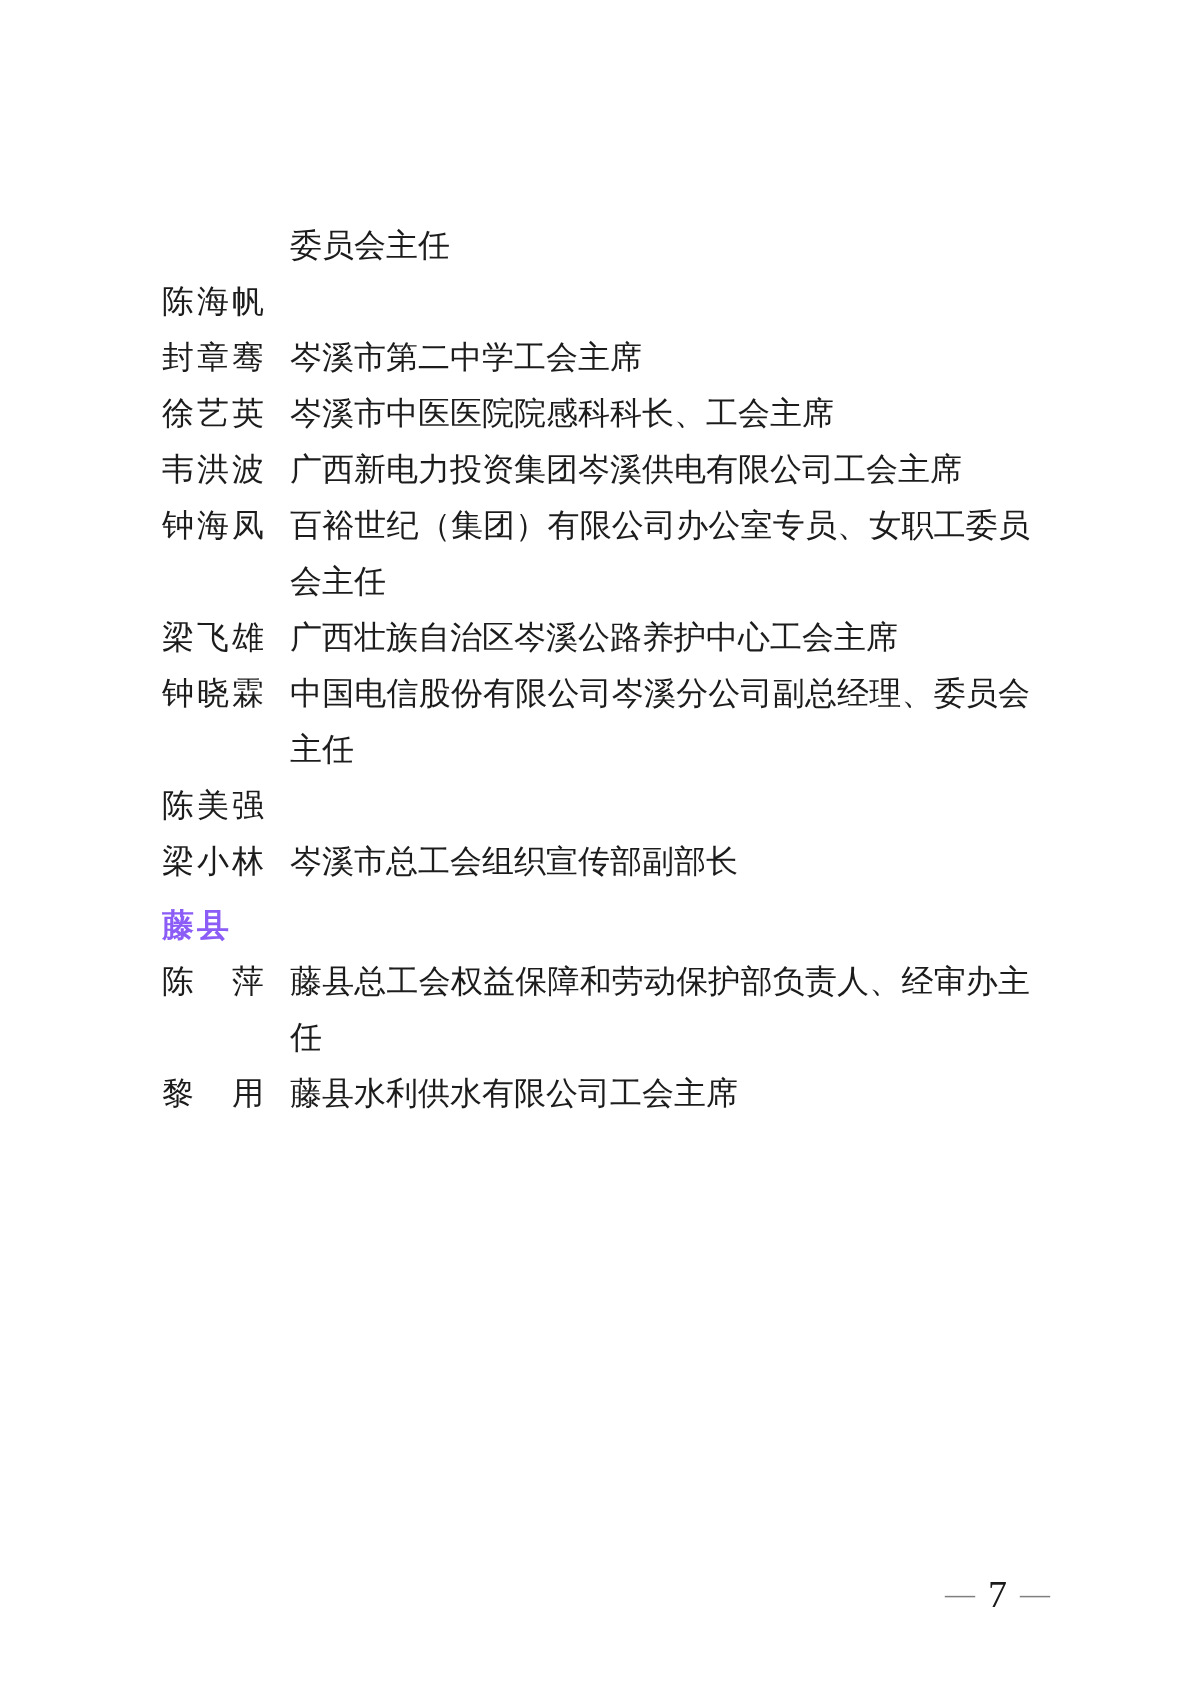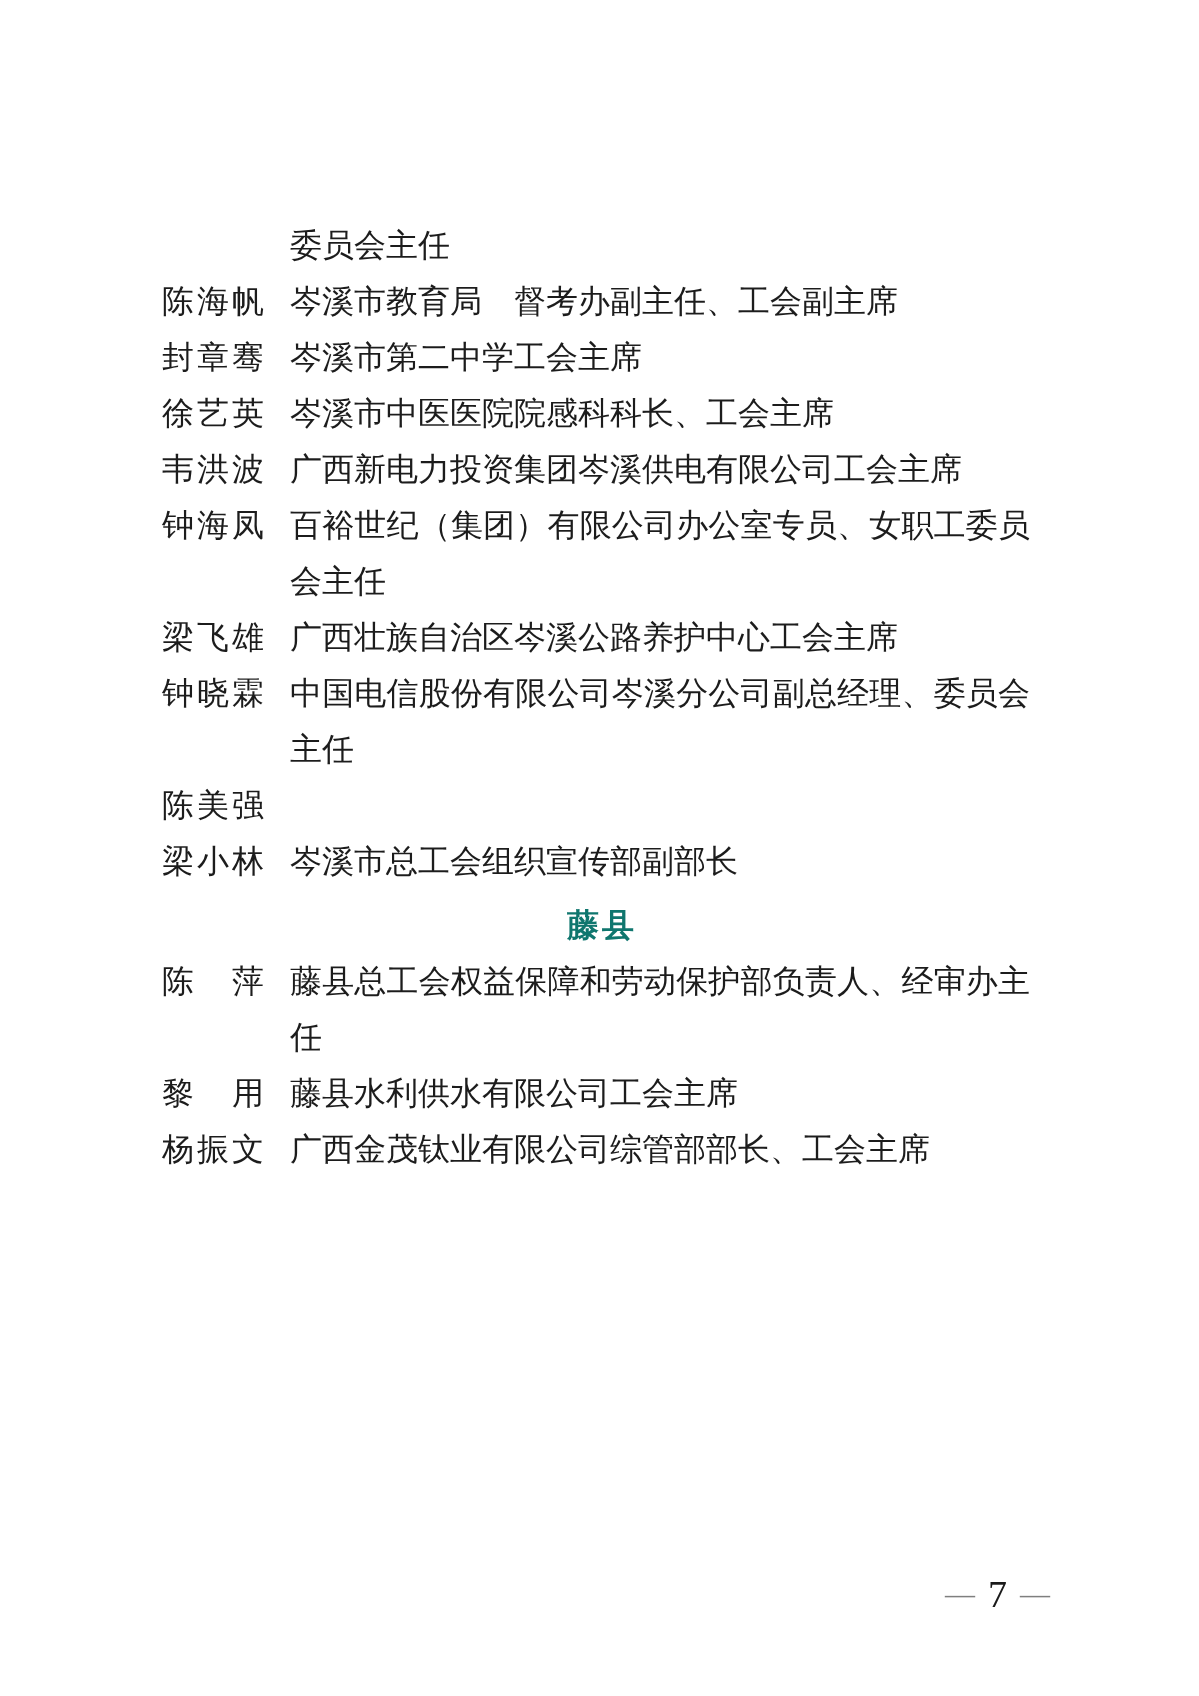--- a/index.html
+++ b/index.html
@@ -20,22 +20,21 @@
     position: absolute;
     left: 162px; top: 217px;
     width: 880px;
   }
   .group-header {
     font-size: 32px;
     line-height: 56px;
     font-weight: 700;
     margin: 8px 0 0 0;
     letter-spacing: 3px;
-    color: #0f766e;
-    text-align: center;
+    color: #8b5cf6;
   }
   .entry {
     display: flex;
     align-items: flex-start;
     font-size: 32px;
     line-height: 56px;
   }
   .entry .name {
     flex: 0 0 128px;
     letter-spacing: 3px;
@@ -78,21 +77,20 @@
   <section class="group">
 
     <div class="entries">
   <div class="entry">
     <span class="name"></span>
     <span class="desc">委员会主任</span>
   </div>
 
   <div class="entry">
     <span class="name">陈海帆</span>
-    <span class="desc">岑溪市教育局　督考办副主任、工会副主席</span>
   </div>
 
   <div class="entry">
     <span class="name">封章骞</span>
     <span class="desc">岑溪市第二中学工会主席</span>
   </div>
 
   <div class="entry">
     <span class="name">徐艺英</span>
     <span class="desc">岑溪市中医医院院感科科长、工会主席</span>
@@ -138,24 +136,20 @@
     <span class="desc">藤县总工会权益保障和劳动保护部负责人、经审办主任</span>
   </div>
 
 
 
   <div class="entry">
     <span class="name">黎　用</span>
     <span class="desc">藤县水利供水有限公司工会主席</span>
   </div>
 
-  <div class="entry">
-    <span class="name">杨振文</span>
-    <span class="desc">广西金茂钛业有限公司综管部部长、工会主席</span>
-  </div>
 </div>
   </section>
 </main>
 
   <footer class="footer">
     <span class="dash" style="color: rgb(127, 127, 127);">—</span>
     <span class="pagenum">7</span>
     <span class="dash" style="color: rgb(127, 127, 127);">—</span>
   </footer>
 

